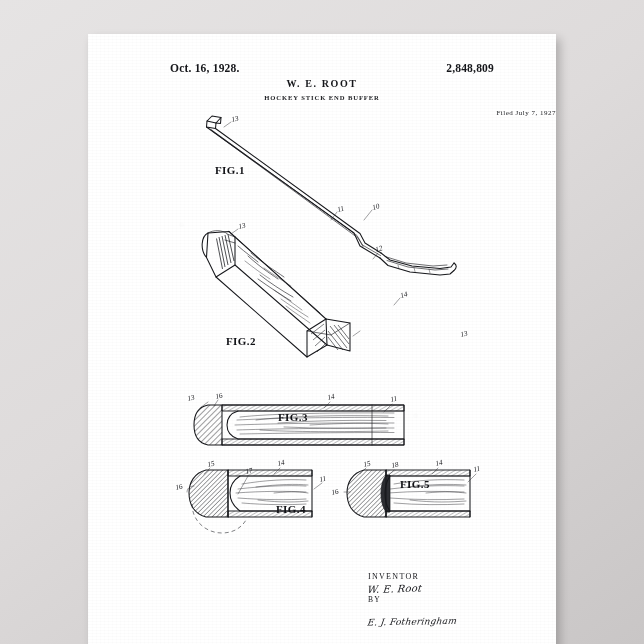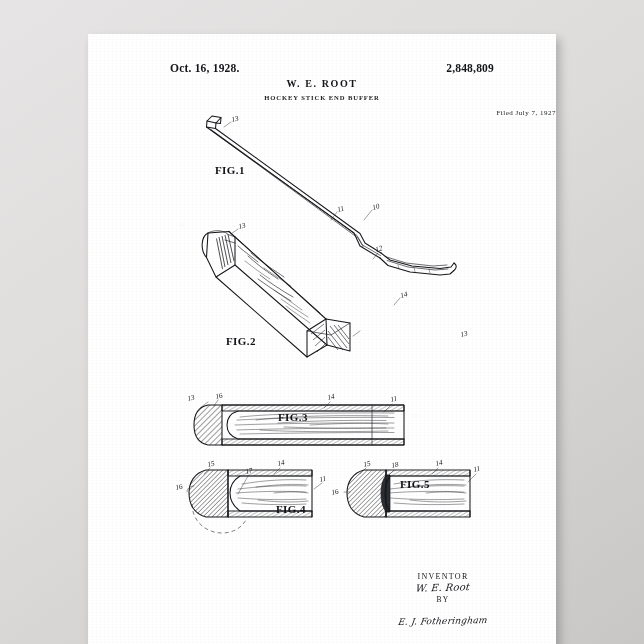--- a/index.html
+++ b/index.html
@@ -102,21 +102,21 @@
     letter-spacing: 0.4px;
     white-space: nowrap;
   }
 
   
   #sigblock {
     position: absolute;
     right: 38px;
     bottom: 44px;
     width: 150px;
-    text-align: center;
+    text-align: left;
     color: #15161a;
   }
   .sig-label {
     font-family: "Liberation Serif", serif;
     font-size: 8px;
     letter-spacing: 1.3px;
     margin-bottom: 1px;
   }
   .sig-by {
     font-family: "Liberation Serif", serif;

